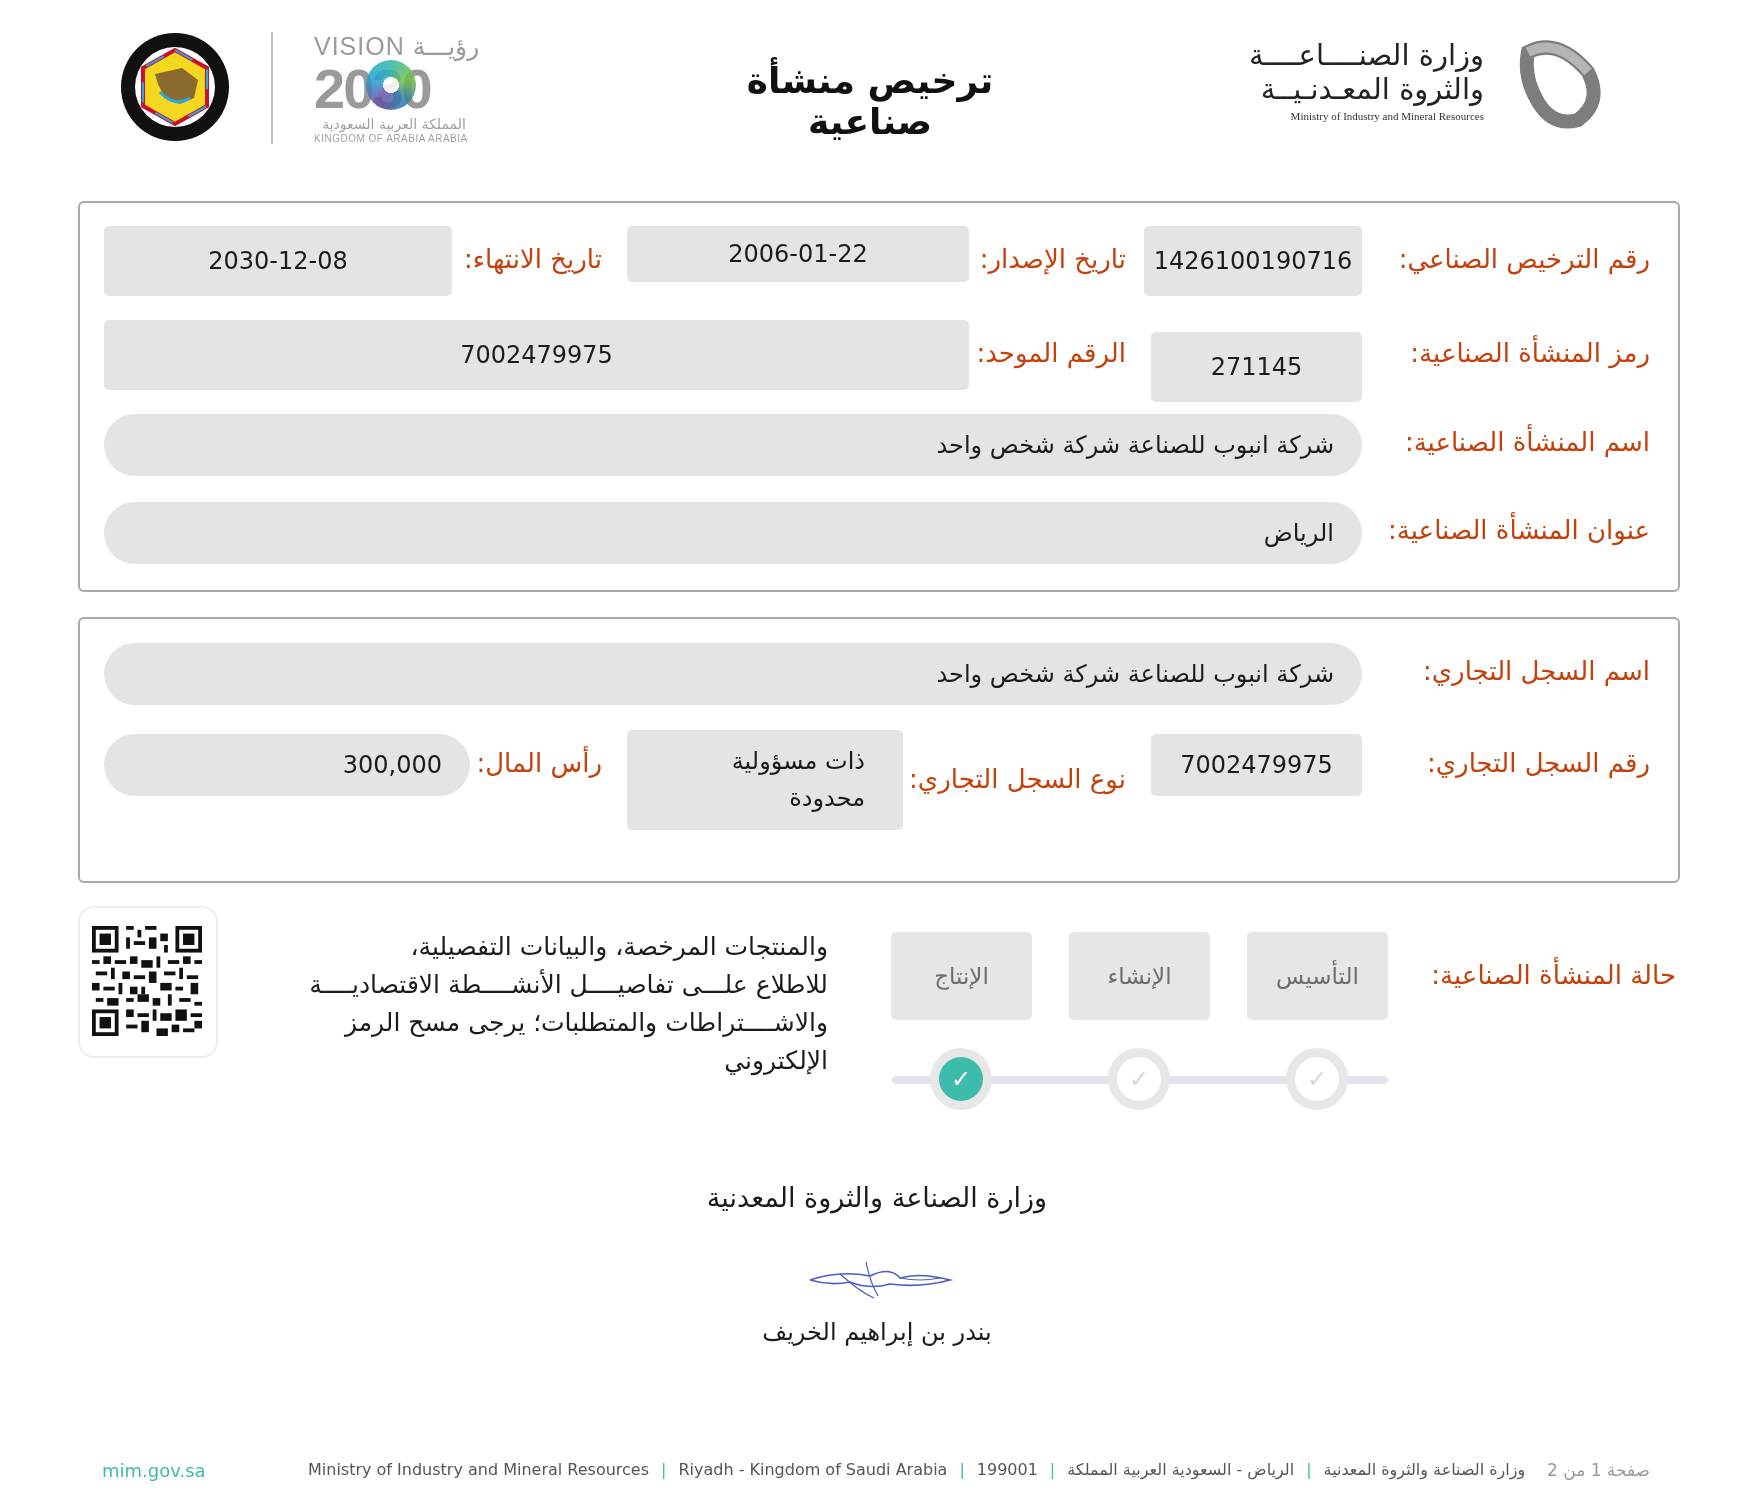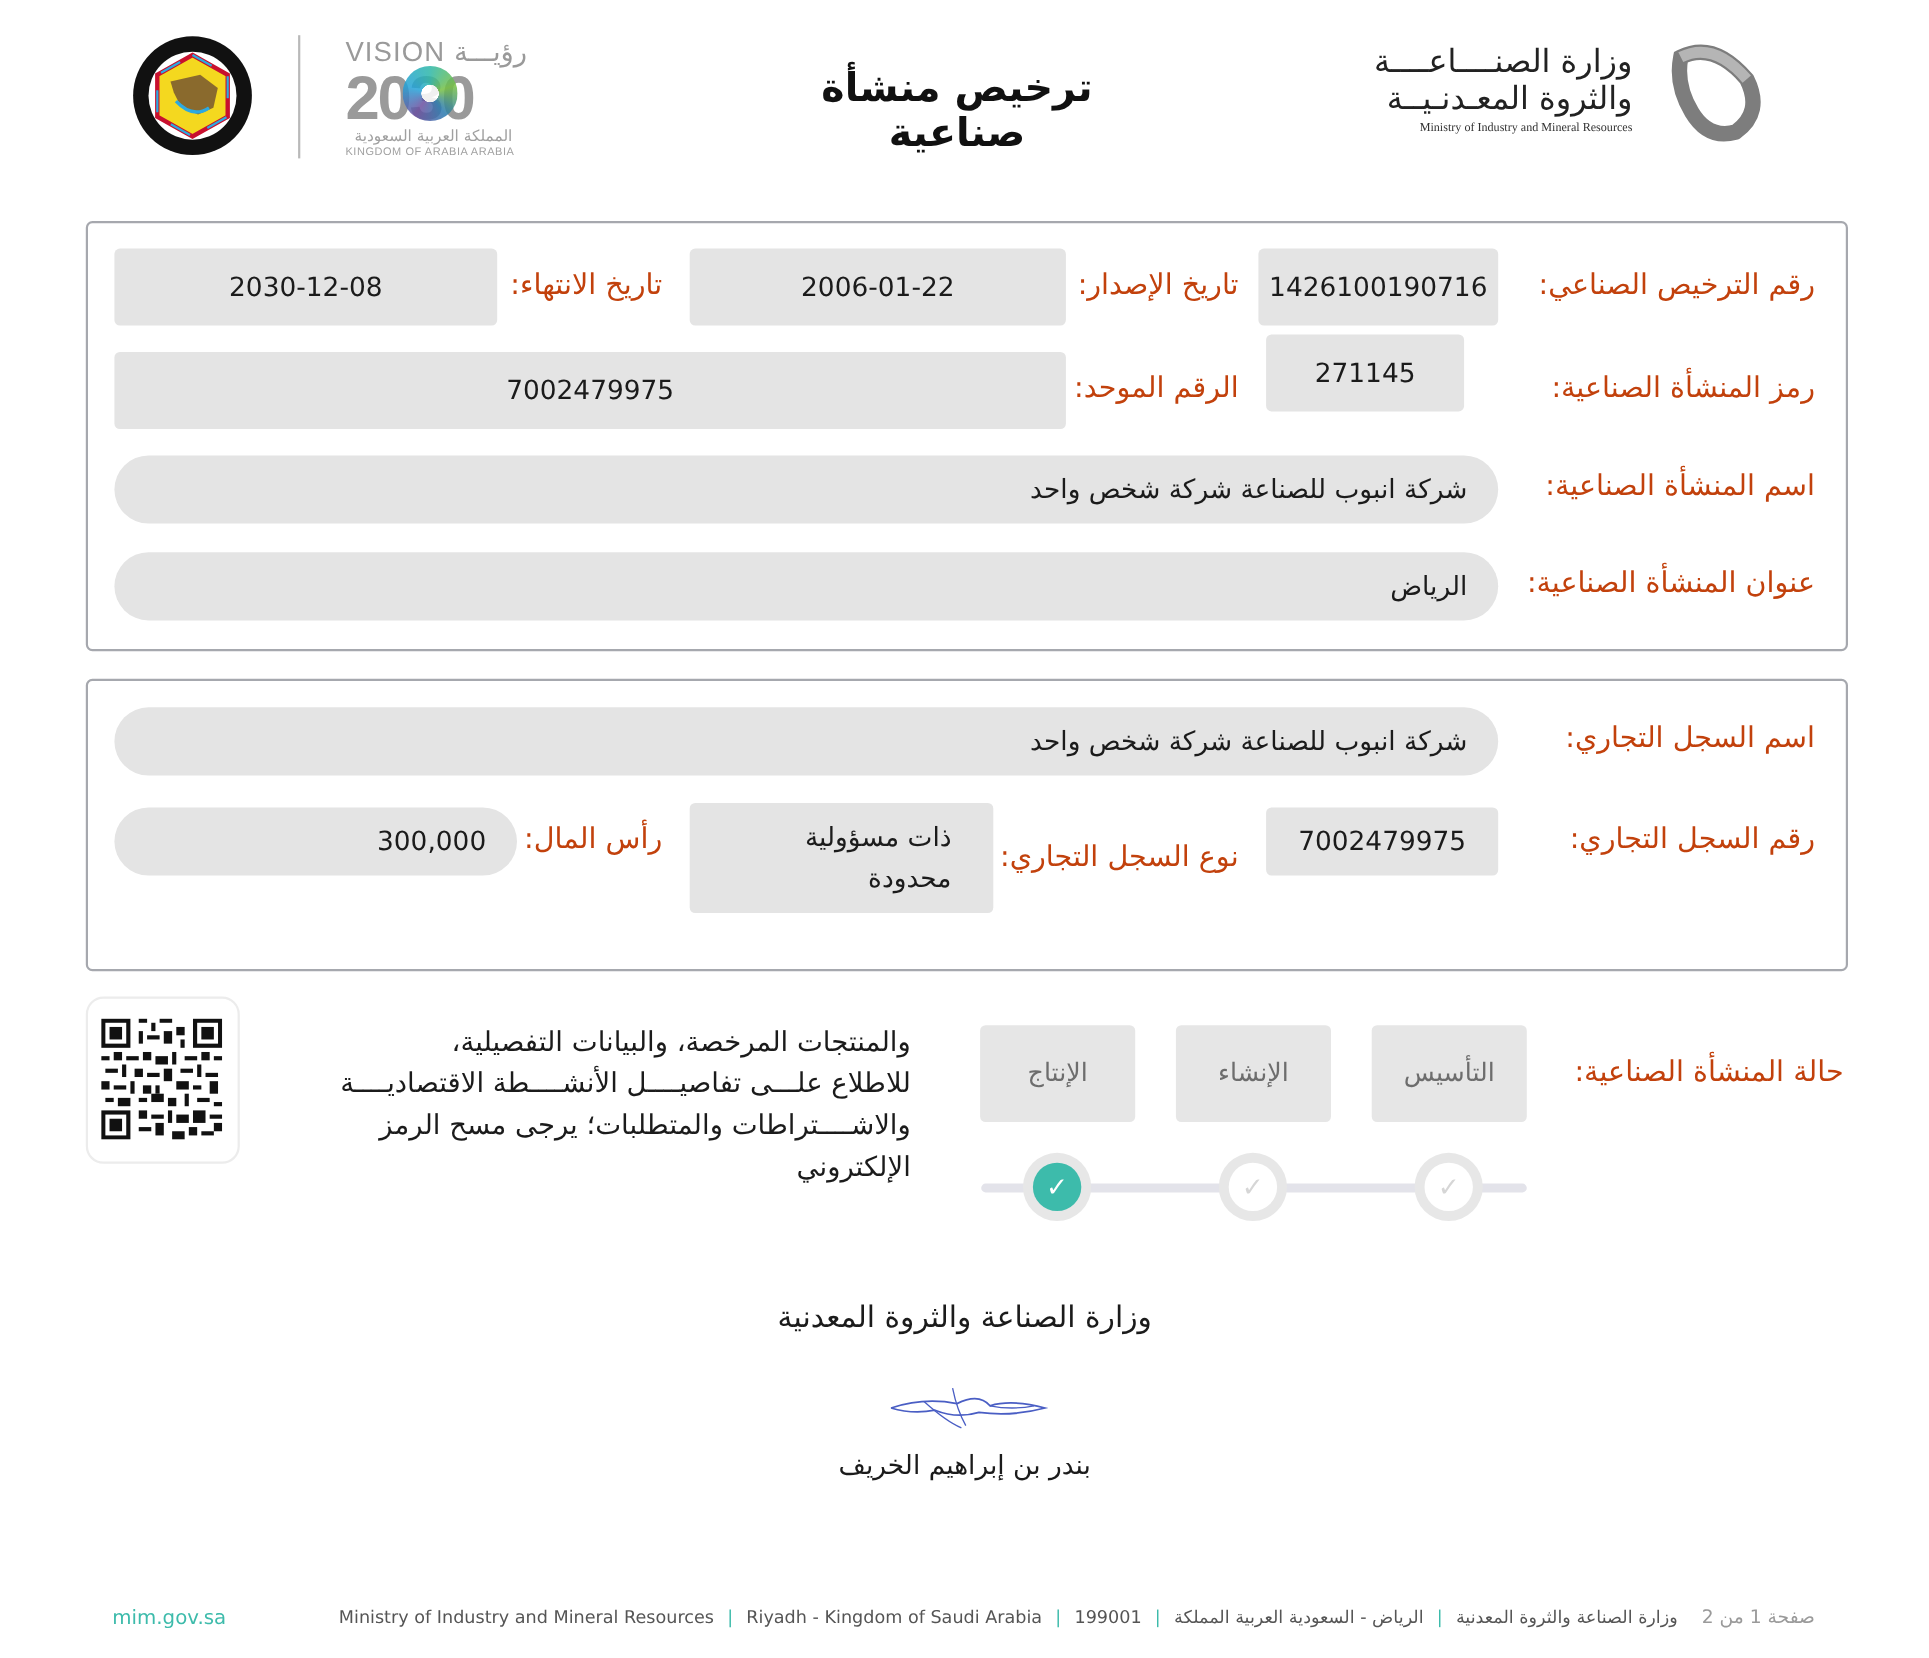--- a/index.html
+++ b/index.html
@@ -93,26 +93,26 @@
     <path d="M20 20 Q50 5 80 40 Q95 70 70 88 Q45 95 30 70 Q15 45 20 20 Z" fill="none" stroke="#7d7d7d" stroke-width="14"></path>
     <path d="M20 20 Q50 5 80 40" fill="none" stroke="#b5b5b5" stroke-width="10"></path>
   </svg>
 </div>
 
 <div class="abs panel p1"></div>
 
 <div class="abs label" style="right:104px; top:244px;">رقم الترخيص الصناعي:</div>
 <div class="abs field center" style="left:1144px; top:226px; width:218px; height:70px;">1426100190716</div>
 <div class="abs label" style="right:628px; top:244px;">تاريخ الإصدار:</div>
-<div class="abs field center" style="left:627px; top:226px; width:342px; height:70px;">2006-01-22</div>
+<div class="abs field center" style="left:627px; top:226px; width:342px; height:56px;">2006-01-22</div>
 <div class="abs label" style="right:1152px; top:244px;">تاريخ الانتهاء:</div>
 <div class="abs field center" style="left:104px; top:226px; width:348px; height:70px;">2030-12-08</div>
 
 <div class="abs label" style="right:104px; top:338px;">رمز المنشأة الصناعية:</div>
-<div class="abs field center" style="left:1151px; top:304px; width:180px; height:70px;">271145</div>
+<div class="abs field center" style="left:1151px; top:332px; width:211px; height:70px;">271145</div>
 <div class="abs label" style="right:628px; top:338px;">الرقم الموحد:</div>
 <div class="abs field center" style="left:104px; top:320px; width:865px; height:70px;">7002479975</div>
 
 <div class="abs label" style="right:104px; top:427px;">اسم المنشأة الصناعية:</div>
 <div class="abs field right" style="left:104px; top:414px; width:1258px; height:62px;">شركة انبوب للصناعة شركة شخص واحد</div>
 
 <div class="abs label" style="right:104px; top:515px;">عنوان المنشأة الصناعية:</div>
 <div class="abs field right" style="left:104px; top:502px; width:1258px; height:62px;">الرياض</div>
 
 <div class="abs panel p2"></div>

